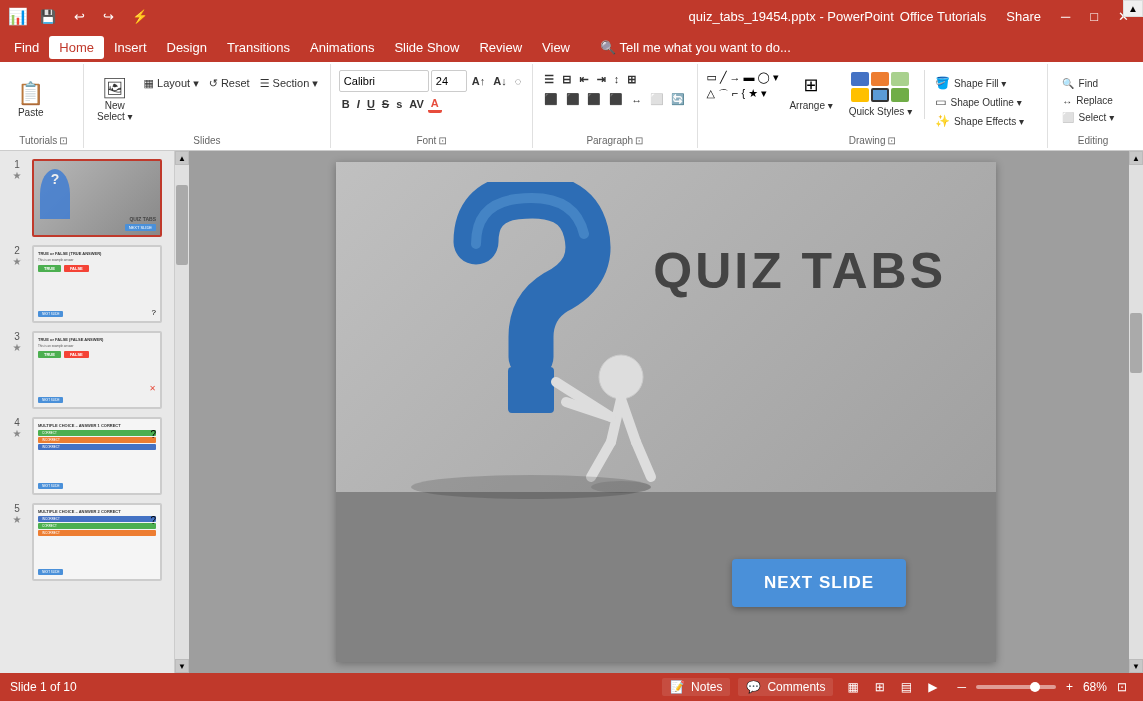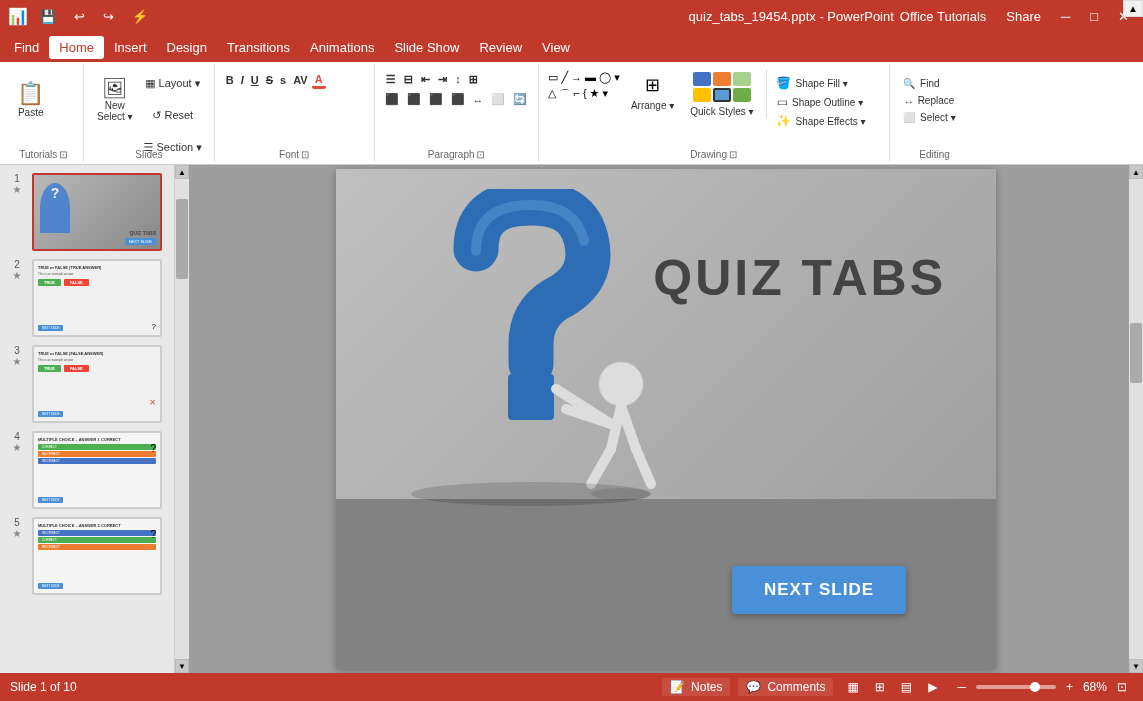--- a/index.html
+++ b/index.html
@@ -339,20 +339,21 @@
 <div class="menu-bar">
   <div class="menu-item">Find</div>
   <div class="menu-item active">Home</div>
   <div class="menu-item">Insert</div>
   <div class="menu-item">Design</div>
   <div class="menu-item">Transitions</div>
   <div class="menu-item">Animations</div>
   <div class="menu-item">Slide Show</div>
   <div class="menu-item">Review</div>
   <div class="menu-item">View</div>
+  <div class="menu-item" style="margin-left:10px;">🔍 Tell me what you want to do...</div>
 </div>
 
 <div class="ribbon">
   <div class="ribbon-content">
 
     <div class="ribbon-group" style="min-width:80px;">
       <div style="display:flex;gap:2px;align-items:flex-start;flex:1;">
         <button class="ribbon-btn large" style="height:62px;">
           <span style="font-size:22px;">📋</span>
           <span style="font-size:10px;">Paste</span>
@@ -364,33 +365,40 @@
       </div>
     </div>
 
     <div class="ribbon-group" style="min-width:90px;">
       <div style="display:flex;gap:2px;align-items:flex-start;flex:1;">
         <button class="ribbon-btn large" style="height:62px;flex-direction:column;">
           <span style="font-size:20px;">🖼</span>
           <span style="font-size:10px;">New</span>
           <span style="font-size:10px;">Select ▾</span>
         </button>
-        <div style="display:flex;flex-direction:column;gap:10px;padding-top:4px;">
+        <div style="display:flex;flex-direction:row;gap:2px;padding-top:4px;">
           <button class="ribbon-btn small">▦ Layout ▾</button>
           <button class="ribbon-btn small">↺ Reset</button>
           <button class="ribbon-btn small">☰ Section ▾</button>
         </div>
       </div>
       <div style="position:absolute;bottom:2px;left:0;right:0;text-align:center;font-size:10px;color:#666;">
         <span>Slides</span>
       </div>
     </div>
 
     <div class="ribbon-group" style="min-width:160px;">
       <div style="display:flex;flex-direction:column;gap:2px;flex:1;padding-top:2px;">
+        <div class="ribbon-row">
+          <input class="font-box" value="Calibri" style="">
+          <input class="font-size-box" value="24" style="">
+          <button class="fmt-btn">A↑</button>
+          <button class="fmt-btn">A↓</button>
+          <button class="fmt-btn">◌</button>
+        </div>
         <div class="fmt-row" style="gap:1px;">
           <button class="fmt-btn" style="font-weight:bold;">B</button>
           <button class="fmt-btn" style="font-style:italic;">I</button>
           <button class="fmt-btn" style="text-decoration:underline;">U</button>
           <button class="fmt-btn" style="text-decoration:line-through;">S</button>
           <button class="fmt-btn">s</button>
           <button class="fmt-btn">AV</button>
           <button class="fmt-btn" style="color:#e74c3c;border-bottom:3px solid #e74c3c;">A</button>
         </div>
       </div>

